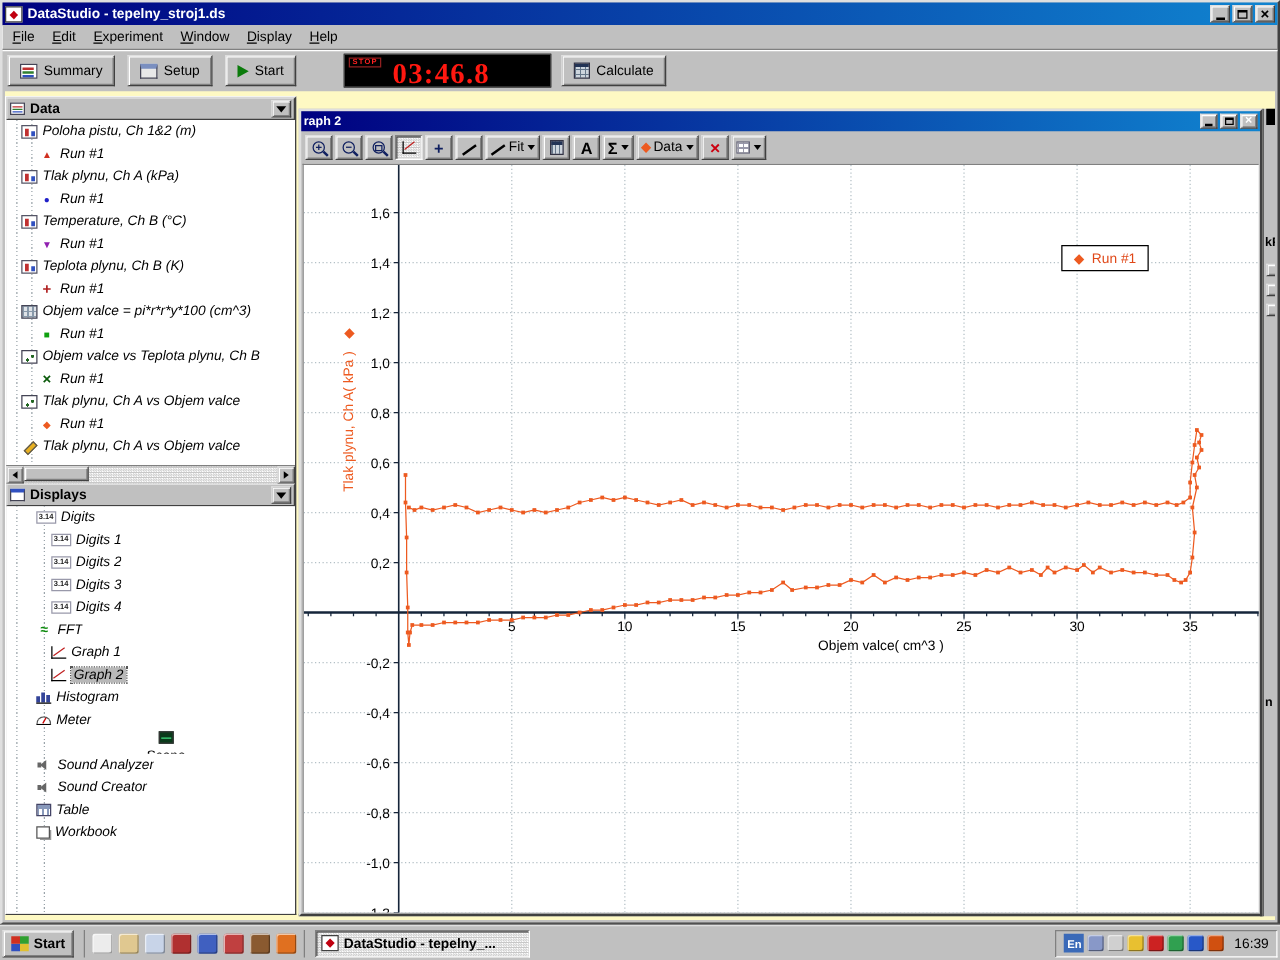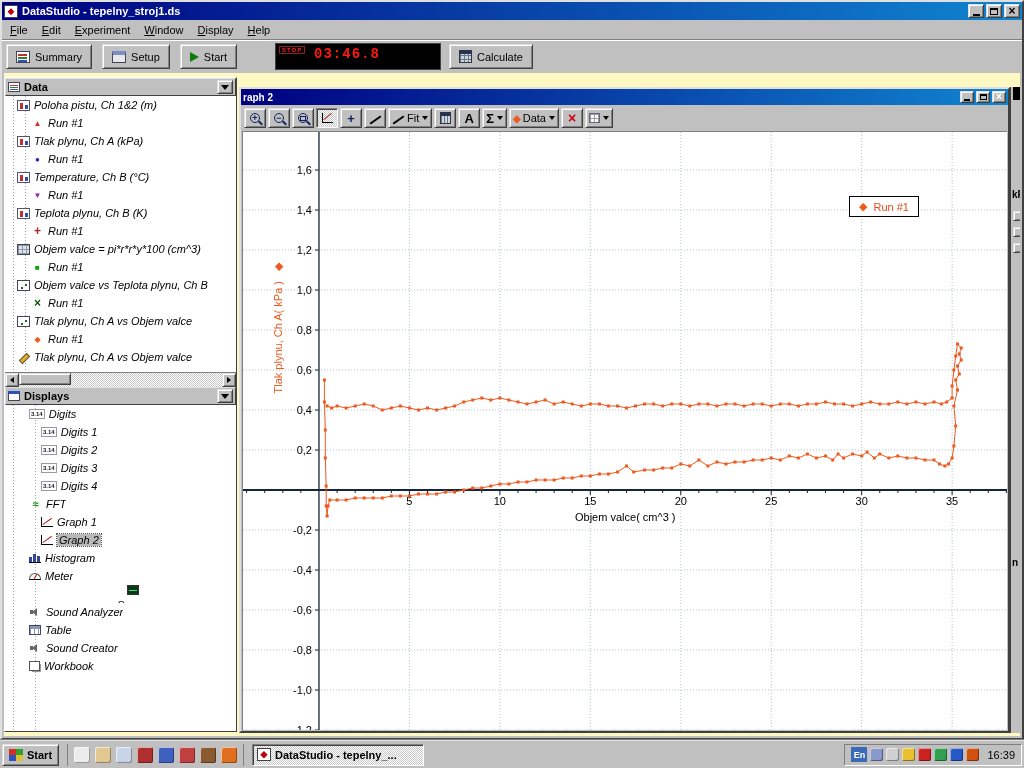--- a/index.html
+++ b/index.html
@@ -27,21 +27,21 @@
   .ic-summary { width:14px; height:12px; border:1px solid #445; background:#fff;
      background-image:linear-gradient(#c03030,#c03030),linear-gradient(#308030,#308030),linear-gradient(#3050c0,#3050c0);
      background-size:9px 2px; background-position:1px 2px,1px 5px,1px 8px; background-repeat:no-repeat; }
   .ic-setup { width:14px; height:12px; border:1px solid #445; border-top:4px solid #7a8fc0; background:#e8e8e8; }
   .ic-start { width:0; height:0; border-left:9px solid #0b7b0b; border-top:5px solid transparent; border-bottom:5px solid transparent; }
   .ic-calc { width:13px; height:13px; border:1px solid #334; background:#cdd5dd;
      background-image:linear-gradient(#223355 0 3px,transparent 3px),repeating-linear-gradient(90deg,#66778a 0 1px,transparent 1px 4px),repeating-linear-gradient(#66778a 0 1px,transparent 1px 4px); }
 
   .timer { width:166px; height:27px; background:#000; margin:0 8px 0 28px; position:relative; border:1px solid #404040; }
   .timer-stop { position:absolute; top:2px; left:3px; color:#ff2020; font-size:6px; font-weight:bold; border:1px solid #902020; padding:0 2px; letter-spacing:1px; }
-  .timer-digits { position:absolute; top:2px; left:38px; font-family:Liberation Mono, monospace; font-weight:bold; font-size:14px; color:#ff1810; letter-spacing:1px; }
+  .timer-digits { position:absolute; top:2px; left:38px; font-family:Liberation Serif, serif; font-weight:bold; font-size:23px; color:#ff1810; letter-spacing:1px; }
 
   
   .mdi { position:absolute; top:71px; left:2px; right:2px; bottom:2px; background:#fef9c3; overflow:hidden; }
 
   
   .summary { position:absolute; left:0; top:4px; width:233px; bottom:4px; background:#c0c0c0; border:1px solid; border-color:#fff #404040 #404040 #fff; display:flex; flex-direction:column; }
   .panel-header { height:18px; flex:0 0 18px; display:flex; align-items:center; gap:4px; padding:0 2px; background:#c0c0c0; border:1px solid; border-color:#dfdfdf #404040 #404040 #dfdfdf; font-weight:bold; }
   .hdr-arrow { margin-left:auto; width:16px; height:14px; display:flex; align-items:center; justify-content:center; }
   .tri-down { width:0; height:0; border-left:4px solid transparent; border-right:4px solid transparent; border-top:5px solid #000; }
   .hdr-data-icon { width:12px; height:10px; border:1px solid #445; background:#fff;
@@ -122,21 +122,21 @@
   .red-x { color:#cc0010; font-size:14px; font-weight:bold; }
   .diamond { color:#ed5a20; font-size:10px; }
   .grid { width:11px; height:10px; border:1px solid #667; background:#fff; background-image:repeating-linear-gradient(90deg,#99a 0 1px,transparent 1px 4px),repeating-linear-gradient(#99a 0 1px,transparent 1px 4px); }
 
   .canvas { flex:1; background:#fff; position:relative; margin:0 1px 1px 1px; border-top:1px solid #808080; border-left:1px solid #808080; overflow:hidden; }
   .canvas svg { position:absolute; inset:0; }
   .legend { position:absolute; left:606px; top:64px; border:1px solid #000; background:#fff; padding:3px 9px; display:flex; align-items:center; gap:6px; color:#e04818; }
   .legend .diamond { font-size:11px; }
   .ylabel { position:absolute; left:-84px; top:189px; width:240px; height:14px; transform:rotate(-90deg); color:#ed5a20; text-align:center; }
   .ylabel .diamond { margin-left:10px; font-size:11px; }
-  .xlabel { position:absolute; left:332px; top:379px; width:180px; text-align:left; color:#000; }
+  .xlabel { position:absolute; left:332px; top:379px; width:180px; text-align:right; color:#000; }
 
   
   .edge-strip { position:absolute; left:1006px; top:14px; width:14px; height:646px; background:#c0c0c0; border-left:1px solid #404040; }
   .edge-dark { position:absolute; top:0; left:2px; width:12px; height:13px; background:#000; }
   .edge-frag { position:absolute; left:1px; font-size:10px; font-weight:bold; }
   .edge-frag.top { top:102px; }
   .edge-frag.bottom { top:470px; }
   .edge-btn { position:absolute; left:2px; width:10px; height:10px; }
 
   
@@ -336,26 +336,26 @@
           </div>
           <div class="trow" style="padding-left: 24px; flex-direction: column;">
             <span class="dpicon dp-scope"></span>
             <span class="tlabel">Scope</span>
           </div>
           <div class="trow" style="padding-left: 24px;">
             <span class="dpicon dp-speaker"></span>
             <span class="tlabel">Sound Analyzer</span>
           </div>
           <div class="trow" style="padding-left: 24px;">
+            <span class="dpicon dp-speaker"></span>
+            <span class="tlabel">Sound Creator</span>
+          </div>
+          <div class="trow" style="padding-left: 24px;">
             <span class="dpicon dp-table"></span>
             <span class="tlabel">Table</span>
-          </div>
-          <div class="trow" style="padding-left: 24px;">
-            <span class="dpicon dp-speaker"></span>
-            <span class="tlabel">Sound Creator</span>
           </div>
           <div class="trow" style="padding-left: 24px;">
             <span class="dpicon dp-workbook"></span>
             <span class="tlabel">Workbook</span>
           </div>
         </div>
     </div>
 
     <div class="graphwin">
       <div class="g-titlebar">

